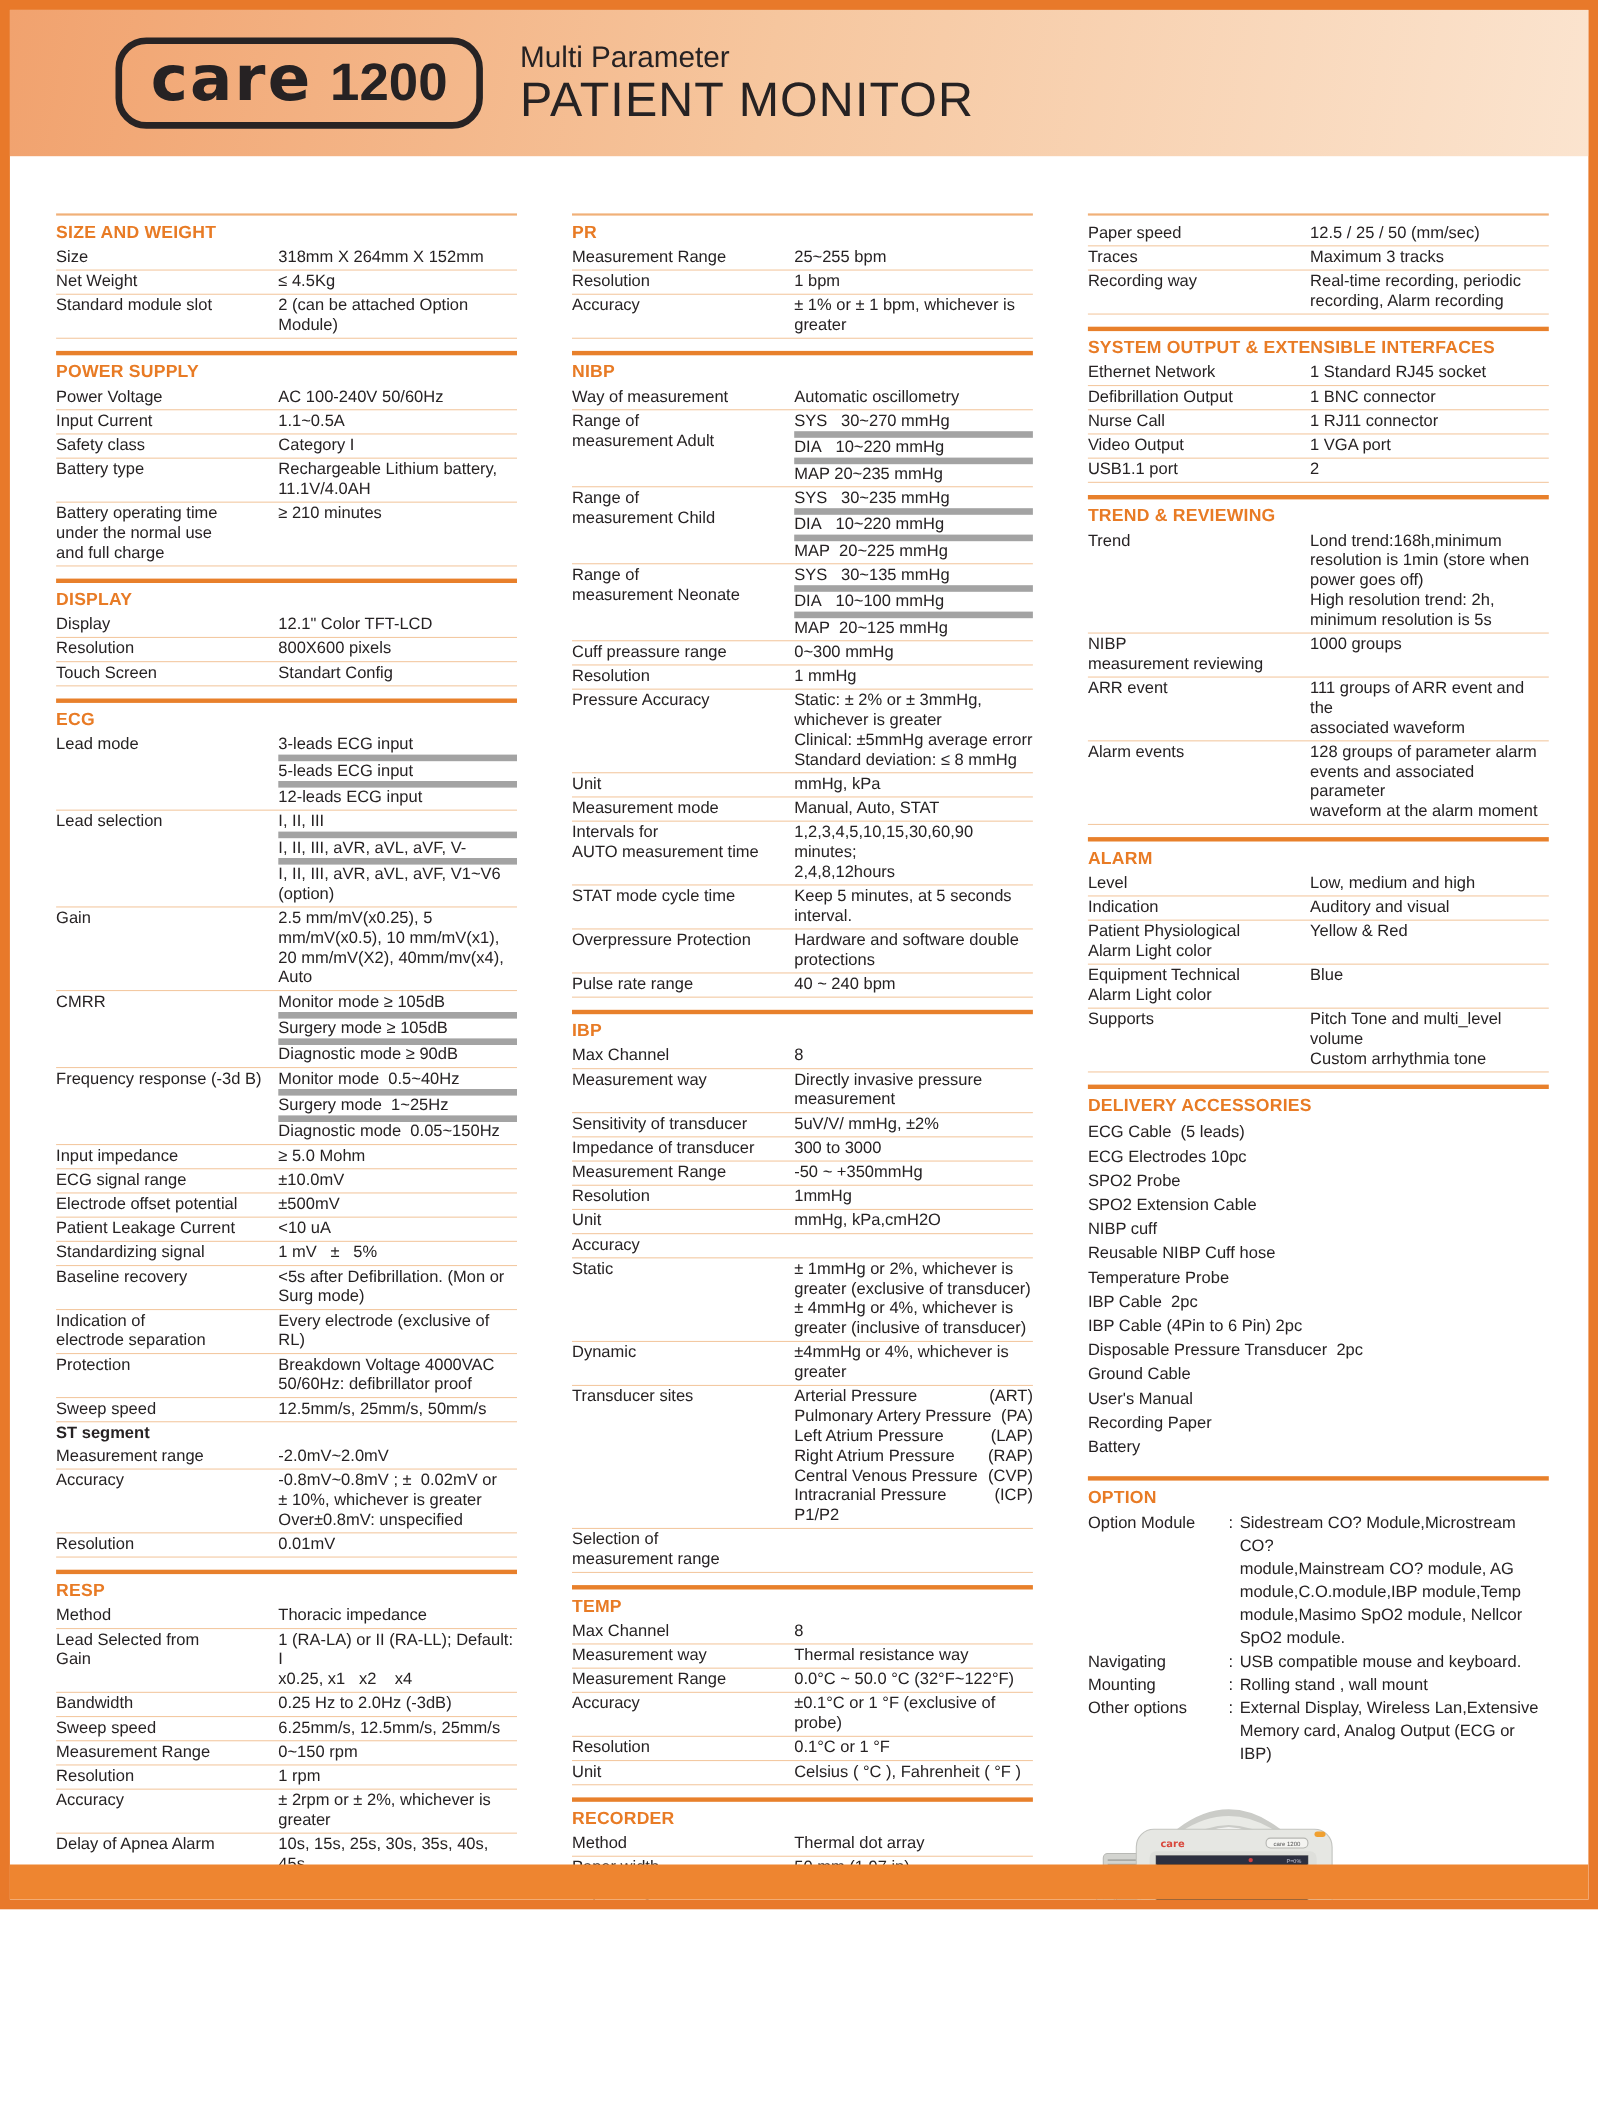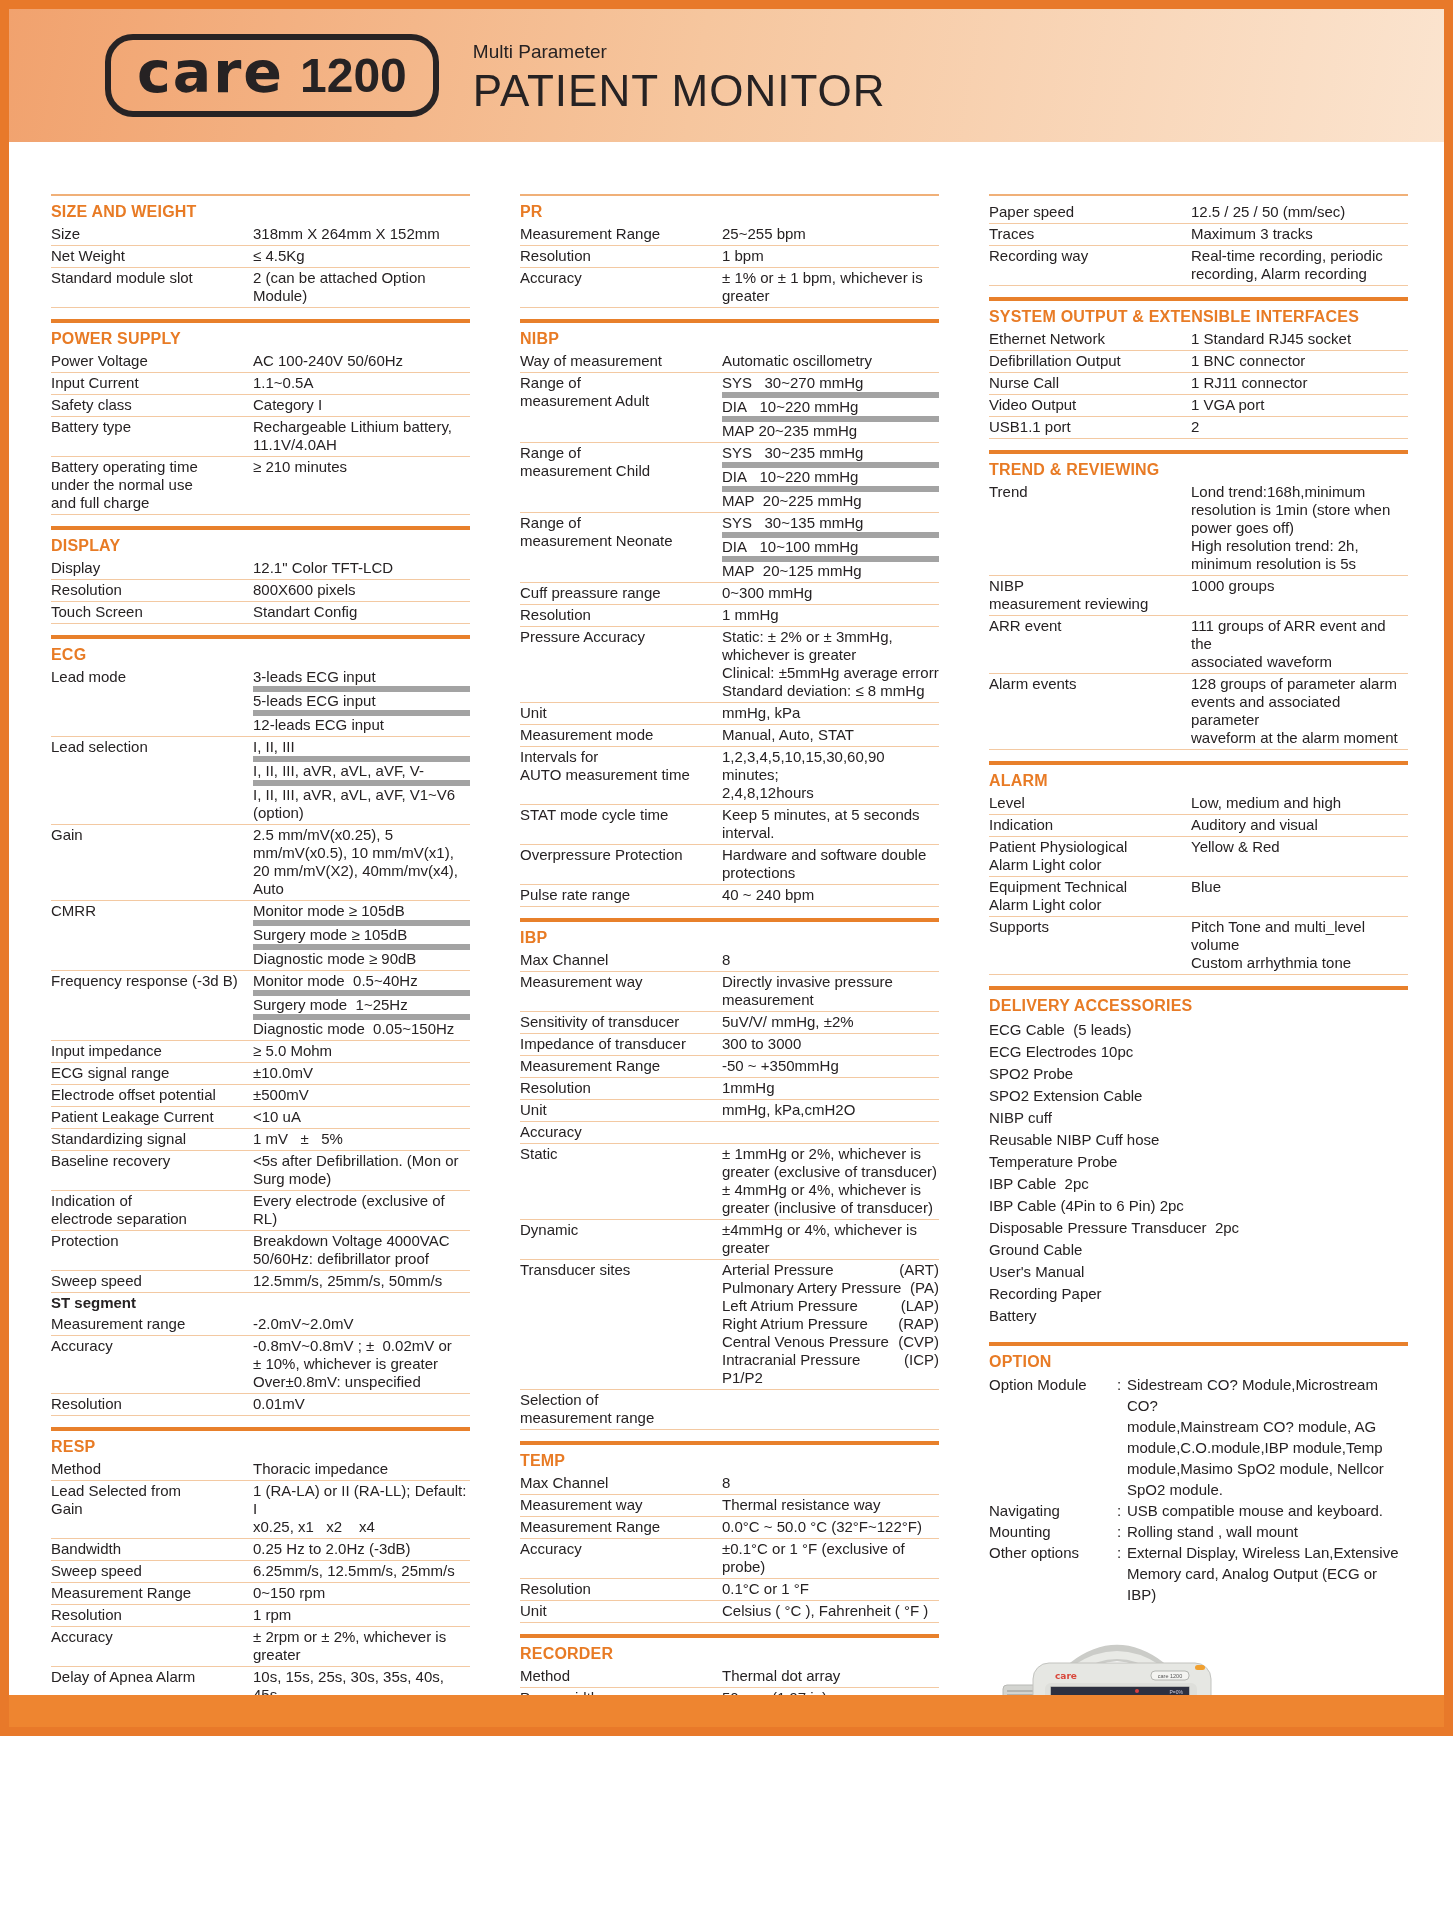--- a/index.html
+++ b/index.html
@@ -13,21 +13,21 @@
     height:133px;display:flex;align-items:center;
     background:linear-gradient(100deg,#F1A26E 0%,#F6C69E 48%,#FBE4CF 100%);
   }
   .logo-box{
     margin-left:96px;border:6px solid #272324;border-radius:28px;
     padding:4px 26px 10px 26px;display:flex;align-items:baseline;gap:16px;background:transparent;
   }
   .logo-care{font-family:"DejaVu Sans",sans-serif;font-size:57px;font-weight:bold;letter-spacing:2px;line-height:1;}
   .logo-model{font-size:48px;font-weight:600;line-height:1;}
   .title-block{margin-left:34px;}
-  .hdr-subtitle{font-size:19px;line-height:30px;}
+  .hdr-subtitle{font-size:27px;line-height:30px;}
   .hdr-title{font-size:44px;line-height:48px;font-weight:400;letter-spacing:1px;}
   
   .content{display:flex;gap:50px;padding:36px 38px 0 42px;}
   .col{width:419px;flex:none;}
   .section{border-top:4px solid #E8802B;margin-top:11px;padding-top:6px;}
   .section.first{border-top:2px solid #F0B078;margin-top:16px;}
   .sec-title{color:#E87B25;font-weight:bold;font-size:16px;padding:1px 0 3px 0;letter-spacing:.2px;}
   .row{display:flex;border-bottom:1px solid #F3C9A2;padding:1px 0 2px 0;font-size:15px;line-height:18px;}
   .row.subhead{border-bottom:none;text-align:right;}
   .row.subhead .row-label{font-weight:bold;width:auto;}

